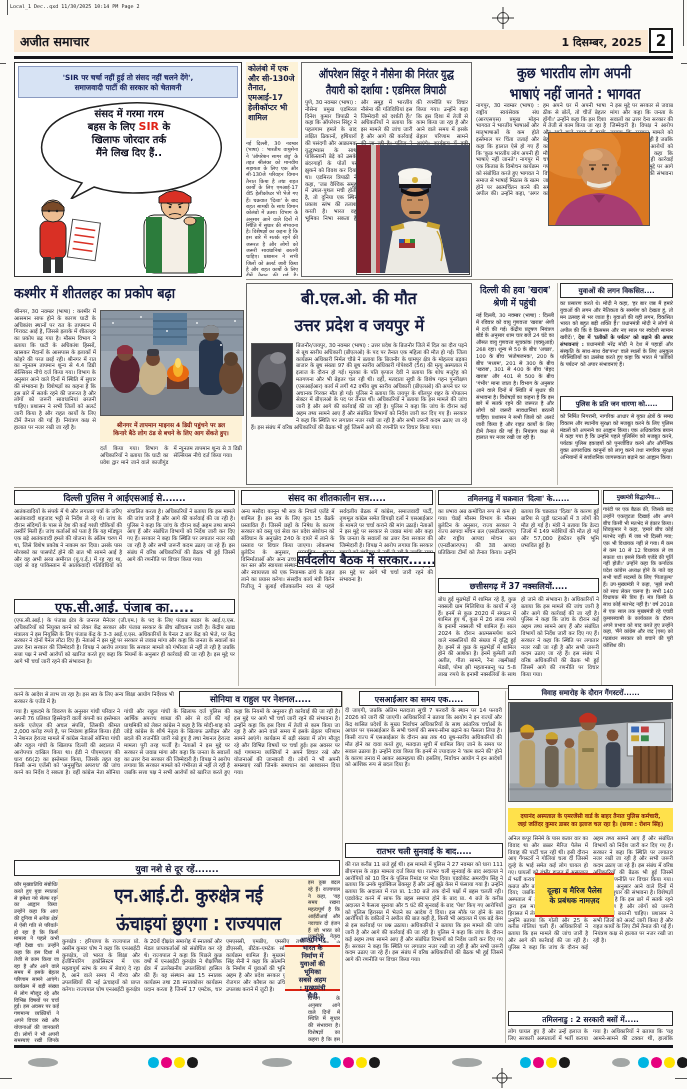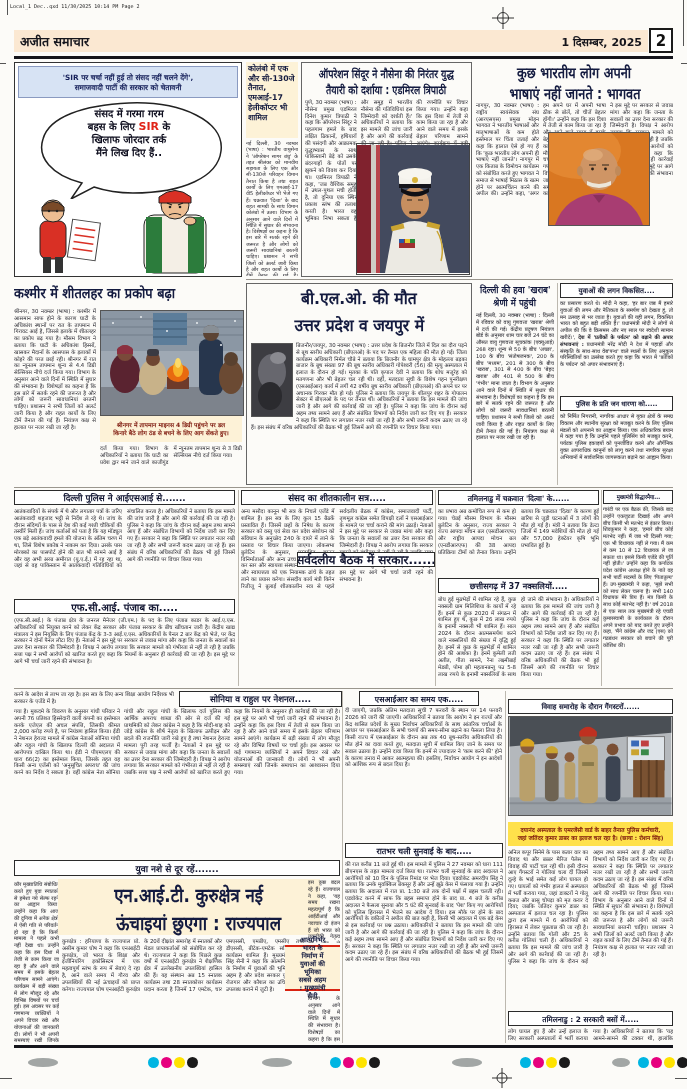--- a/index.html
+++ b/index.html
@@ -250,21 +250,21 @@
   <div class="abs hr" style="left:14px;top:487px;width:659px;"></div>
 
   <div class="abs" style="left:14px;top:490px;width:221px;">
     <div class="bx" style="height:13px;font-size:8.8px;">
         <span>दिल्ली पुलिस ने आईएसआई से.......</span>
       </div>
     <div class="body c2" style="margin-top:3px;height:91px;"><span>आतंकवादियों के संपर्क में थे और लगातार पत्रों के जरिए आतंकवादी शहजाद भट्टी से निर्देश ले रहे थे। जांच के दौरान संदिग्धों के पास से देश की कई गश्ती चौकियों की तस्वीरें मिली हैं। जांच कर्ताओं को पता है कि यह मॉड्यूल एक बड़े आतंकवादी हमले की योजना के अंतिम चरण में था, जिसे विशेष प्रकोष्ठ ने नाकाम कर दिया। उसके पास मोरक्को का पासपोर्ट होने की बात भी सामने आई है और वह अभी अरब अमीरात (यू.ए.ई.) में रह रहा था, जहां से वह पाकिस्तान में आतंकवादी गतिविधियों को संचालित करता है।</span> <span>अधिकारियों ने बताया कि इस मामले की जांच जारी है और आगे की कार्रवाई की जा रही है। पुलिस ने कहा कि जांच के दौरान कई अहम तथ्य सामने आए हैं और संबंधित विभागों को निर्देश जारी कर दिए गए हैं। सरकार ने कहा कि स्थिति पर लगातार नजर रखी जा रही है और सभी जरूरी कदम उठाए जा रहे हैं। इस संबंध में वरिष्ठ अधिकारियों की बैठक भी हुई जिसमें आगे की रणनीति पर विचार किया गया।</span></div>
   </div>
 
   <div class="abs" style="left:14px;top:599px;width:221px;">
-    <div class="bx" style="height:13px;font-size:10px;text-align:center;">
+    <div class="bx" style="height:13px;font-size:13px;text-align:center;">
         <span>एफ.सी.आई. पंजाब का.....</span>
       </div>
     <div class="body" style="margin-top:3px;height:72px;"><span>(एफ.सी.आई.) के पंजाब क्षेत्र के जनरल मैनेजर (जी.एम.) के पद के लिए पंजाब काडर के आई.ए.एस. अधिकारियों को नियुक्त करने को लेकर केंद्र सरकार और पंजाब सरकार के बीच खींचतान जारी है। केंद्रीय खाद्य मंत्रालय ने इस नियुक्ति के लिए पंजाब केंद्र के 3-3 आई.ए.एस. अधिकारियों के पैनल 2 बार केंद्र को भेजे, पर केंद्र सरकार ने दोनों पैनल लौटा दिए हैं।</span> <span>नेताओं ने इस मुद्दे पर सरकार से जवाब मांगा और कहा कि जनता के सवालों का उत्तर देना सरकार की जिम्मेदारी है। विपक्ष ने आरोप लगाया कि सरकार मामले को गंभीरता से नहीं ले रही है जबकि सत्ता पक्ष ने सभी आरोपों को खारिज करते हुए कहा कि नियमों के अनुसार ही कार्रवाई की जा रही है। इस मुद्दे पर आगे भी चर्चा जारी रहने की संभावना है।</span></div>
   </div>
 
   <div class="abs vr" style="left:238px;top:490px;height:196px;"></div>
 
   <div class="abs" style="left:241px;top:490px;width:192px;height:196px;">
     <div class="bx" style="height:13px;font-size:8.8px;">
         <span>संसद का शीतकालीन सत्र.....</span>
@@ -314,21 +314,21 @@
 
   <div class="abs" style="left:345px;top:691px;width:157px;height:148px;">
     <div class="bx abs" style="left:14px;top:0;width:118px;height:13px;font-size:7.8px;">
         <span>एसआईआर का समय एक.....</span>
       </div>
     <div class="body abs" style="left:0;top:16px;width:157px;height:130px;"><span>दी जाएगी, जबकि अंतिम मतदाता सूची 7 फरवरी के स्थान पर 14 फरवरी 2026 को जारी की जाएगी। अधिकारियों ने बताया कि आयोग ने इन राज्यों और केंद्र शासित प्रदेशों के मुख्य निर्वाचन अधिकारियों के साथ आंतरिक चर्चाओं के आधार पर एसआईआर के सभी चरणों की समय-सीमा बढ़ाने का फैसला लिया है। किसी राज्य में एसआईआर के दौरान अब तक 40 बूथ-स्तरीय अधिकारियों की मौत होने का दावा करते हुए, मतदाता सूची में शामिल किए जाने के समय पर सवाल उठाया है। उन्होंने दावा किया कि इनमें से ज्यादातर ने 'काम करने की' होने के कारण तनाव में आकर आत्महत्या की। इसलिए, निर्वाचन आयोग ने इन आदेशों को आंशिक रूप से बदल दिया है।</span></div>
   </div>
 
   <div class="abs vr" style="left:505px;top:691px;height:352px;"></div>
 
-  <div class="abs" style="left:508px;top:699px;width:165px;height:318px;">
+  <div class="abs" style="left:508px;top:685px;width:165px;height:318px;">
     <div class="bx" style="height:13px;font-size:7px;">
         <span>विवाह समारोह के दौरान गैंगस्टरों......</span>
       </div>
     <svg style="margin-top:2px;border:1px solid #555;box-sizing:border-box;" width="165" height="100" viewBox="0 0 165 100">
       <rect width="165" height="100" fill="#b4b8bc"></rect>
       <path d="M0 0 H165 V16 L0 30 Z" fill="#4a4f55"></path>
       <rect x="120" y="20" width="38" height="34" fill="#dde3e8" stroke="#777"></rect>
       <rect x="124" y="24" width="8" height="6" fill="#3a6ab8"></rect>
         <rect x="134" y="24" width="8" height="6" fill="#c04040"></rect>
       <rect x="124" y="33" width="8" height="6" fill="#caa431"></rect>
@@ -352,20 +352,24 @@
       <rect x="98" y="40" width="15" height="46" rx="5" fill="#3c4452"></rect>
       <circle cx="105" cy="33" r="6" fill="#7a4f34"></circle>
       <rect x="56" y="46" width="11" height="38" rx="4" fill="#b9a06b"></rect>
       <circle cx="61" cy="41" r="5" fill="#8a5c3c"></circle>
     </svg>
     <div class="yellow" style="margin-top:2px;height:24px;display:flex;flex-direction:column;align-items:center;justify-content:center;">
       <div class="capred" style="font-size:5.8px;white-space:nowrap;">दयानंद अस्पताल के एमरजेंसी वार्ड के बाहर तैनात पुलिस कर्मचारी,</div>
       <div class="capred" style="font-size:5.8px;white-space:nowrap;">जहां जतिंदर कुमार डाबर का इलाज चल रहा है। (छाया : रोशन सिंह)</div>
     </div>
     <div class="body c2" style="margin-top:3px;height:170px;"><span>अनिल कपूर सिनेमे के पास कतार वार का विवाद था और बब्बर मैरिज पैलेस में विवाह की पार्टी चल रही थी। इसी दौरान आए गैंगस्टरों ने गोलियां चला दीं जिसमें दूल्हे के भाई समेत कई लोग घायल हो गए। घायलों को गंभीर हालत में अस्पताल में भर्ती कराया गया, जहां डाक्टरों ने गोलू कबज और बासु चोपड़ा को मृत करार दे दिया; जबकि जतिंदर कुमार डाबर का अस्पताल में इलाज चल रहा है। पुलिस द्वारा इस मामले में 6 आरोपियों को हिरासत में लेकर पूछताछ की जा रही है। उन्होंने बताया कि गोली और 25 के करीब गोलियां चली हैं।</span> <span>अधिकारियों ने बताया कि इस मामले की जांच जारी है और आगे की कार्रवाई की जा रही है। पुलिस ने कहा कि जांच के दौरान कई अहम तथ्य सामने आए हैं और संबंधित विभागों को निर्देश जारी कर दिए गए हैं। सरकार ने कहा कि स्थिति पर लगातार नजर रखी जा रही है और सभी जरूरी कदम उठाए जा रहे हैं। इस संबंध में वरिष्ठ अधिकारियों की बैठक भी हुई जिसमें आगे की रणनीति पर विचार किया गया।</span> <span>विभाग के अनुसार आने वाले दिनों में स्थिति में सुधार की संभावना है। विशेषज्ञों का कहना है कि इस बारे में सतर्क रहने की जरूरत है और लोगों को जरूरी सावधानियां बरतनी चाहिए। प्रशासन ने सभी जिलों को अलर्ट जारी किया है और राहत कार्यों के लिए टीमें तैनात की गई हैं। नियंत्रण कक्ष से हालात पर नजर रखी जा रही है।</span></div>
+    <div class="quote yellow abs" style="left:27px;top:188px;width:79px;height:40px;border-top-color:#d92312;border-bottom-color:#d92312;background:#ffe14b;flex-direction:column;">
+      <div style="font-size:7.5px;white-space:nowrap;">दूल्हा व मैरिज पैलेस</div>
+      <div style="font-size:7.5px;white-space:nowrap;">के प्रबंधक नामज़द</div>
+    </div>
   </div>
 
   <div class="abs" style="left:345px;top:843px;width:158px;height:200px;">
     <div class="bx" style="height:13px;font-size:8px;">
         <span>रातभर चली सुनवाई के बाद.....</span>
       </div>
     <div class="body" style="margin-top:3px;height:182px;"><span>की रात करीब 11 बजे हुई थी। इस मामले में पुलिस ने 27 नवम्बर को धारा 111 बीएनएस के तहत मामला दर्ज किया था। रातभर चली सुनवाई के बाद अदालत ने आरोपियों को 10 दिन के पुलिस रिमांड पर भेज दिया। एडवोकेट अमरदीप सिंह ने बताया कि उनके मुवक्किल बेकसूर हैं और उन्हें झूठे केस में फंसाया गया है। उन्होंने बताया कि अदालत में रात प्रा. 1:30 बजे तक दोनों पक्षों में बहस चलती रही। एडवोकेट करने में साफ कि बहस समाप्त होने के बाद प्रा. 4 बजे के करीब अदालत ने फैसला सुनाया और 5 घंटे की सुनवाई के बाद 'पेश' किए गए आरोपियों को पुलिस हिरासत में भेजने का आदेश दे दिया। इस मौके पर होने के बाद आरोपियों के वकीलों ने अपील की बात कही है, किसी भी अदालत में एक बड़े केस से इस कार्रवाई पर प्रश्न उठाया।</span> <span>अधिकारियों ने बताया कि इस मामले की जांच जारी है और आगे की कार्रवाई की जा रही है। पुलिस ने कहा कि जांच के दौरान कई अहम तथ्य सामने आए हैं और संबंधित विभागों को निर्देश जारी कर दिए गए हैं। सरकार ने कहा कि स्थिति पर लगातार नजर रखी जा रही है और सभी जरूरी कदम उठाए जा रहे हैं। इस संबंध में वरिष्ठ अधिकारियों की बैठक भी हुई जिसमें आगे की रणनीति पर विचार किया गया।</span></div>
   </div>
 
   <div class="abs" style="left:14px;top:860px;width:326px;">

